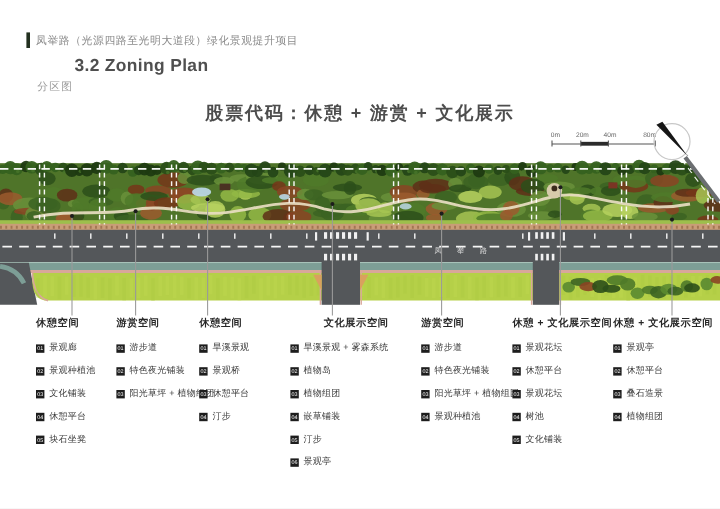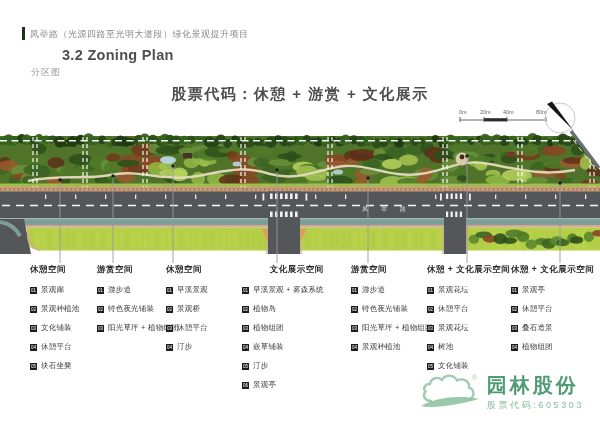--- a/index.html
+++ b/index.html
@@ -719,26 +719,14 @@
           <span class="leg-num">03</span>
           <span class="leg-label">叠石造景</span>
         </div>
         <div class="leg-item">
           <span class="leg-num">04</span>
           <span class="leg-label">植物组团</span>
         </div>
       </div>
     </div>
 
-  <div class="abs footer">
-    <svg width="66" height="46" viewBox="0 0 66 46">
-      <path d="M14,31 C8,31 5,26 8.5,21.5 C5.5,19 8,13.5 13,14 C14,8 21,6 25,10 C28,4 37,4.5 40,10.5
-               C46,7.5 53,11.5 52,17.5 C57,19 58,26 53.5,29" fill="none" stroke="#a3cbb2" stroke-width="2.4" stroke-linecap="round"></path>
-      <path d="M4,36 C20,27 42,25 62,29 C44,34 18,39 4,36 Z" fill="#8fc2a1" opacity="0.9"></path>
-      <text x="55" y="10" font-size="7" fill="#a9cfb8">®</text>
-    </svg>
-    <div class="footer-text">
-      <div class="company-name">园林股份</div>
-      <div class="stock-code">股票代码:605303</div>
-    </div>
-  </div>
 
 </div>
 
 </body></html>

